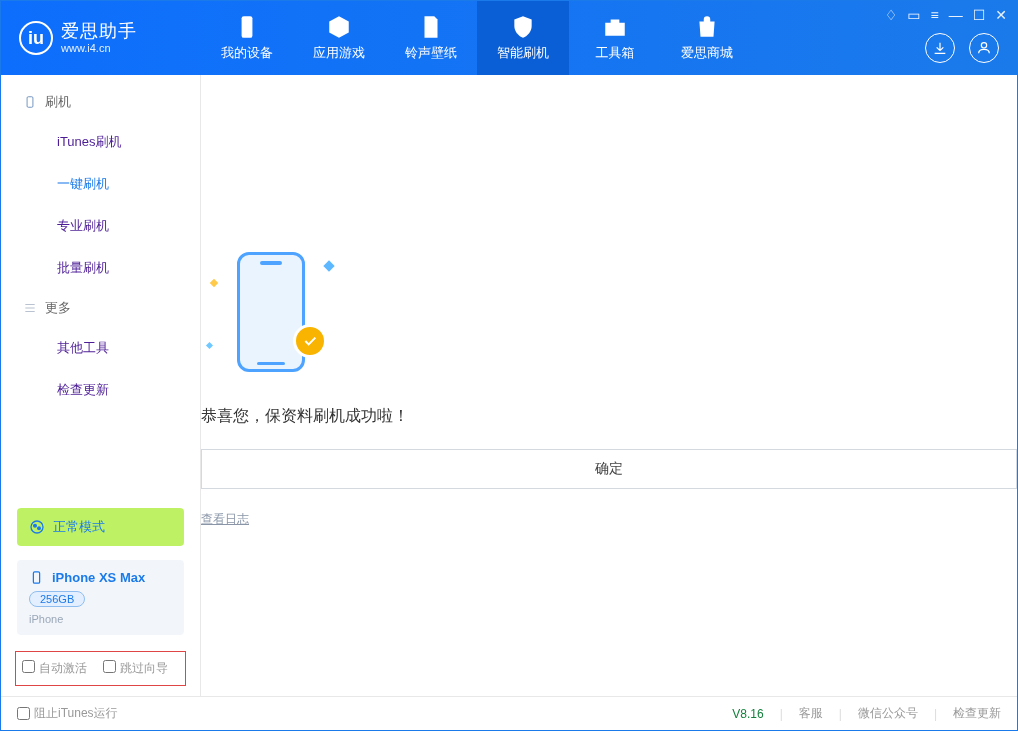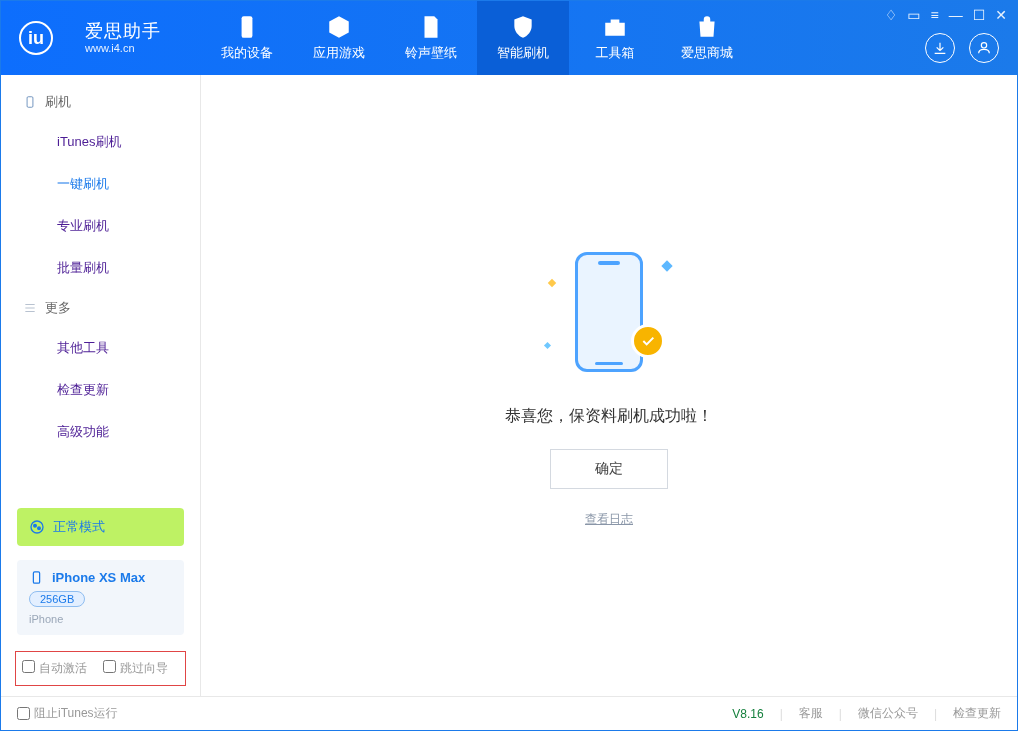--- a/index.html
+++ b/index.html
@@ -1,21 +1,21 @@
 <!DOCTYPE html>
 <html><head>
 <meta charset="utf-8">
 <style>
   * { box-sizing: border-box; margin: 0; padding: 0; font-family: "Microsoft YaHei", Arial, sans-serif; }
   body { background: #fff; }
   .app { width: 1018px; height: 731px; border: 1px solid #1b7aea; display: flex; flex-direction: column; position: relative; }
 
   
   .header { height: 74px; background: linear-gradient(90deg, #0d6efd 0%, #1b7aea 100%); display: flex; align-items: center; color: #fff; position: relative; }
-  .logo { display: flex; align-items: center; padding-left: 18px; width: 200px; gap: 24px; }
+  .logo { display: flex; align-items: center; padding-left: 18px; width: 200px; }
   .logo-icon { width: 34px; height: 34px; border: 2px solid #fff; border-radius: 50%; display: flex; align-items: center; justify-content: center; font-weight: bold; font-size: 18px; color:#fff; }
   .logo-text { margin-left: 8px; line-height: 1.1; }
   .logo-text .cn { font-size: 18px; font-weight: 400; letter-spacing: 1px; }
   .logo-text .en { font-size: 11px; opacity: 0.9; }
   .tabs { display: flex; height: 100%; }
   .tab { width: 92px; display: flex; flex-direction: column; align-items: center; justify-content: center; font-size: 13px; gap: 4px; cursor: pointer; }
   .tab svg { width: 26px; height: 26px; fill: #fff; }
   .tab.active { background: #0a5fd7; }
   .window-controls { position: absolute; top: 6px; right: 10px; display: flex; gap: 10px; font-size: 14px; }
   .window-controls span { cursor: pointer; opacity: 0.9; }
@@ -36,21 +36,21 @@
   .device-box { margin: 4px 16px 10px; background:#f2f6fb; border-radius:4px; padding:10px 12px; font-size:13px; color:#1b7aea; }
   .device-box .name { font-weight:600; display:flex; align-items:center; gap:8px; }
   .device-box .name svg{width:15px;height:15px;}
   .device-box .pill { display:inline-block; border:1px solid #8fbdf0; color:#1b7aea; background:#e3efff; border-radius:10px; padding:1px 10px; font-size:11px; margin-top:6px; }
   .device-box .sub { color:#9aa7b8; font-size:11px; margin-top:6px; }
   .checkbox-row { margin: 6px 14px 10px; border:1.5px solid #e04545; padding:8px 6px; display:flex; gap:16px; align-items:center; font-size:12px; color:#999; }
   .checkbox-row label { display:flex; align-items:flex-start; gap:4px; cursor:pointer; }
   .checkbox-row input { width:13px; height:13px; }
 
   
-  .main { flex:1; display:flex; flex-direction:column; align-items:center; justify-content:center; gap:22px; color:#333; }
+  .main { flex:1; display:flex; flex-direction:column; justify-content:center; gap:22px; color:#333; }
   .illus { position:relative; width:140px; height:140px; }
   .phone { position:absolute; left:36px; top:8px; width:68px; height:120px; border:3px solid #4da3ff; border-radius:12px; background:#eaf4ff; }
   .phone::before { content:""; position:absolute; top:6px; left:50%; transform:translateX(-50%); width:22px; height:4px; background:#4da3ff; border-radius:2px; }
   .phone::after { content:""; position:absolute; bottom:4px; left:50%; transform:translateX(-50%); width:28px; height:3px; background:#4da3ff; border-radius:2px; }
   .check-badge { position:absolute; right:14px; bottom:26px; width:34px; height:34px; background:#f8b400; border-radius:50%; display:flex; align-items:center; justify-content:center; border:3px solid #fff; }
   .check-badge svg { width:16px; height:16px; stroke:#fff; stroke-width:3; fill:none; }
   .spark { position:absolute; width:8px; height:8px; background:#5db8ff; transform:rotate(45deg); }
   .spark.s1 { left:10px; top:36px; background:#ffc94a; width:6px; height:6px; }
   .spark.s2 { right:8px; top:18px; }
   .spark.s3 { left:6px; bottom:36px; width:5px; height:5px; background:#6fc8ff; }
@@ -157,21 +157,20 @@
       <div class="sb-item">批量刷机</div>
 
       <div class="sb-group-title">
         <svg viewBox="0 0 24 24" fill="none" stroke="#b8c2d0" stroke-width="1.8">
             <path d="M4 6h16M4 12h16M4 18h16"></path>
           </svg>
         <span>更多</span>
       </div>
       <div class="sb-item">其他工具</div>
       <div class="sb-item">检查更新</div>
-      <div class="sb-item">高级功能</div>
 
       <div class="sb-spacer"></div>
 
       <div class="mode-box">
         <svg viewBox="0 0 24 24" fill="none" stroke="#1b7aea" stroke-width="2">
             <circle cx="12" cy="12" r="9"></circle>
             <circle cx="9" cy="10" r="2" fill="#1b7aea"></circle>
             <circle cx="15" cy="14" r="2" fill="#1b7aea"></circle>
           </svg>
         <span>正常模式</span>

